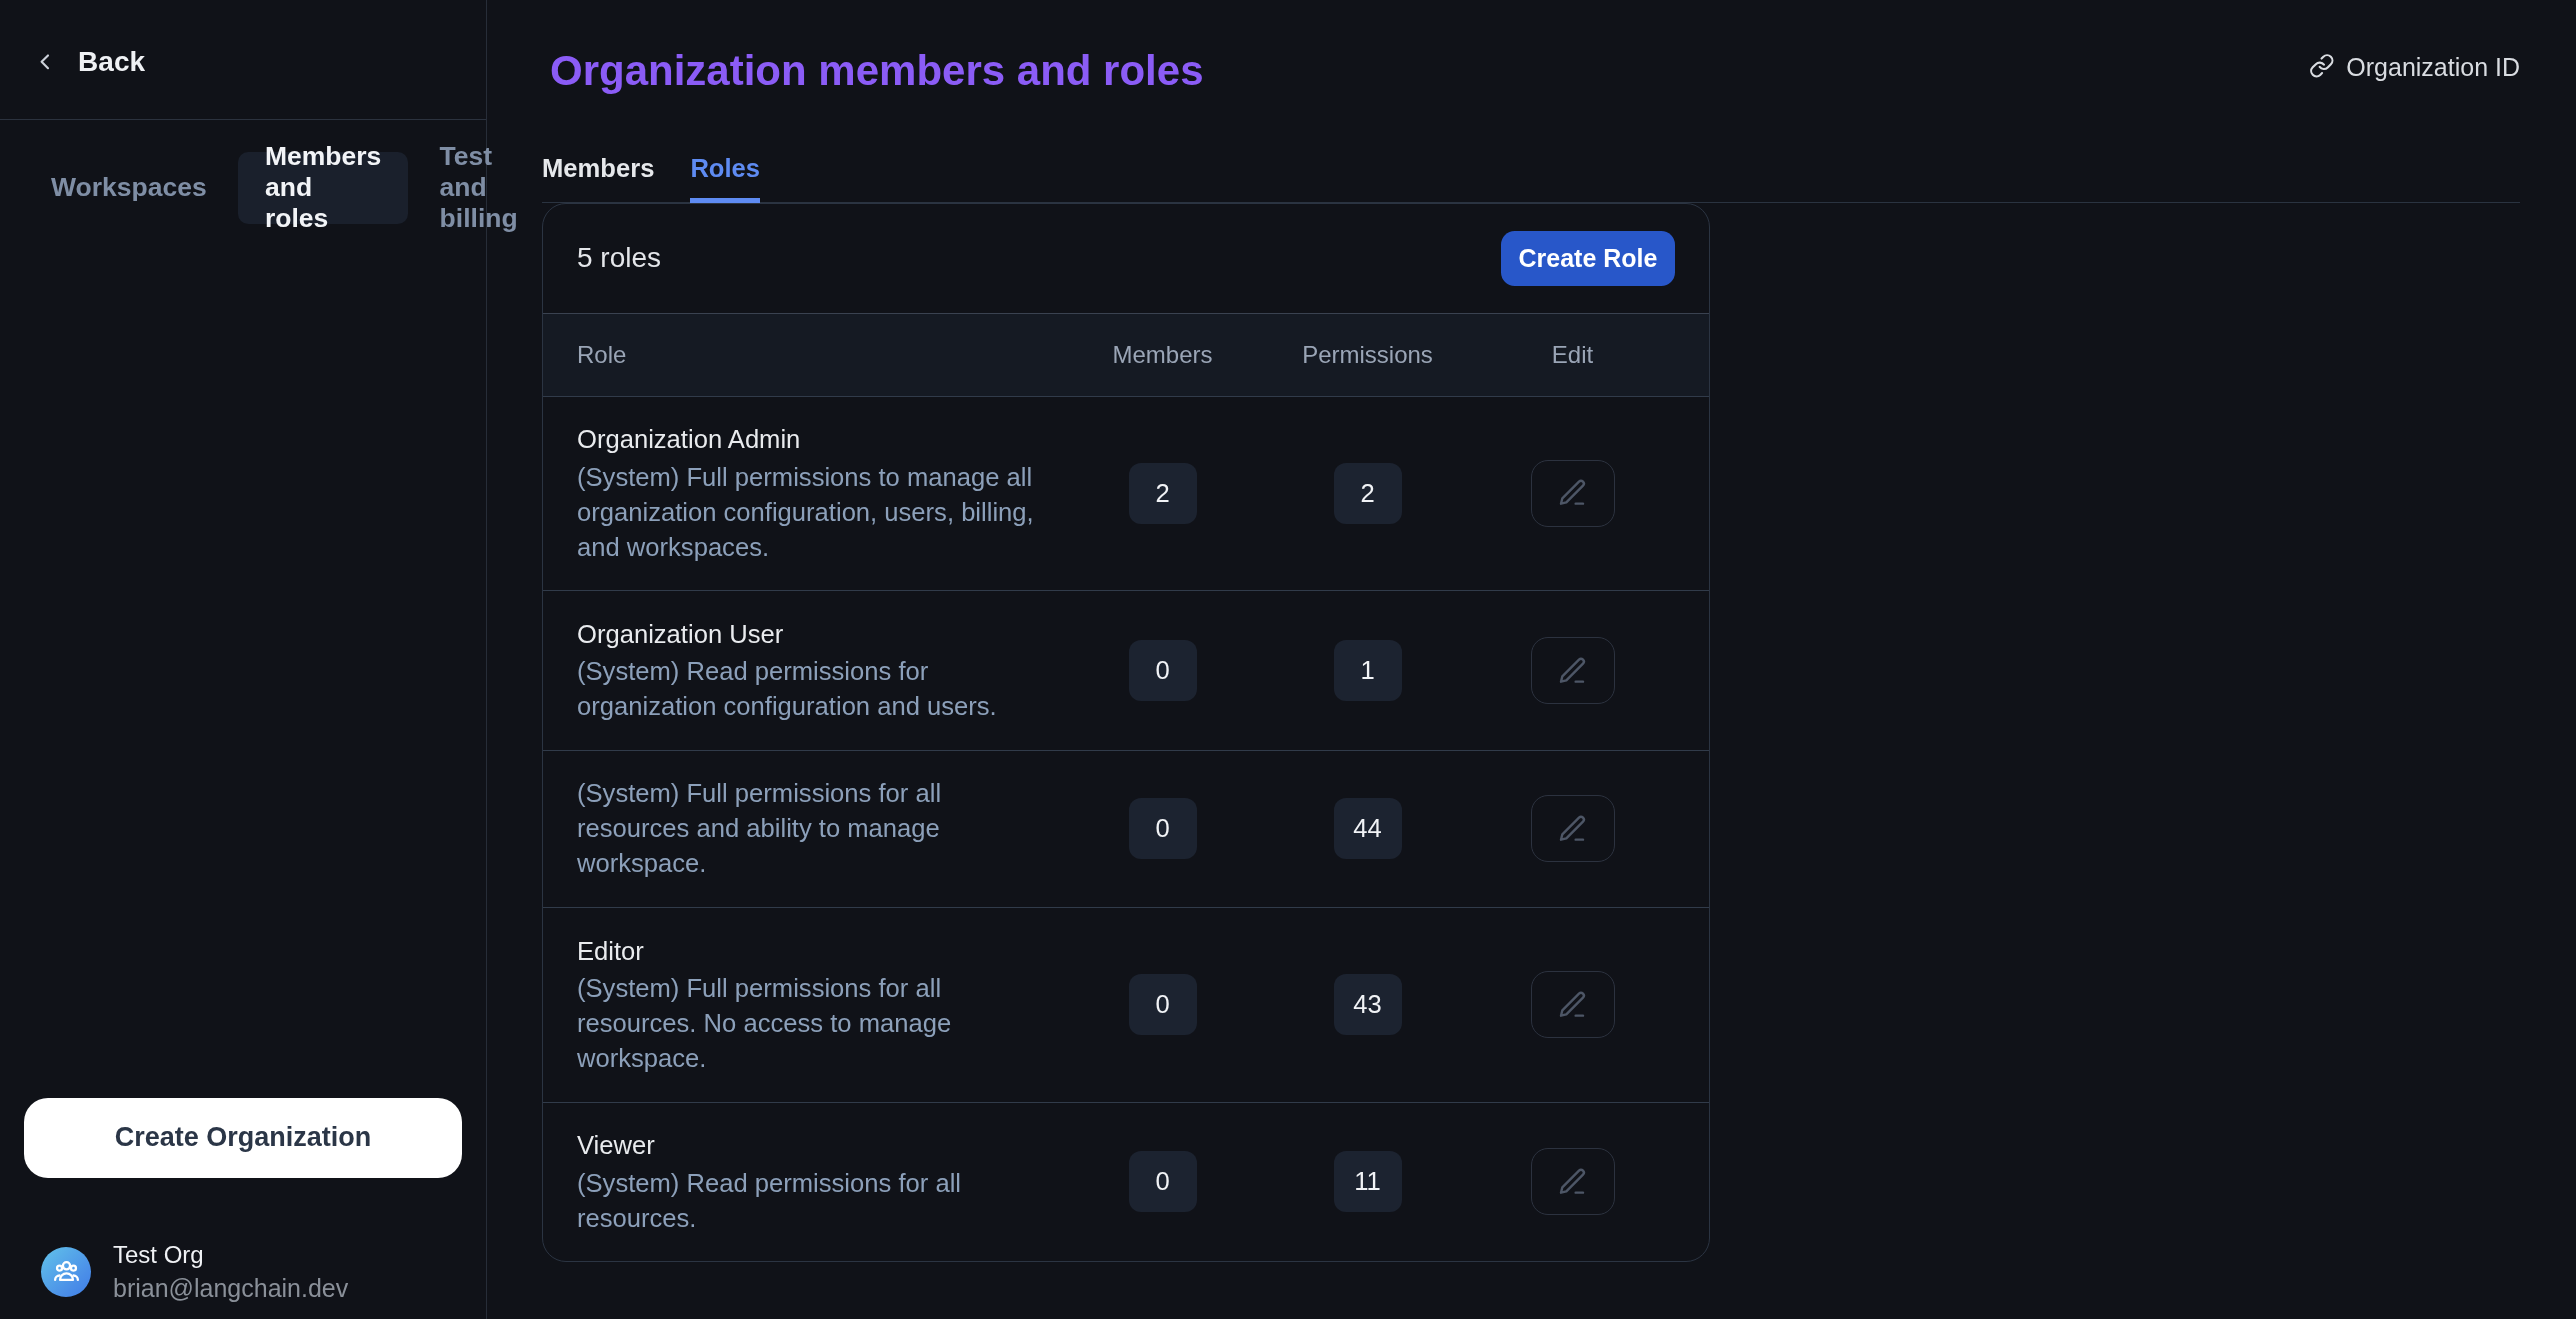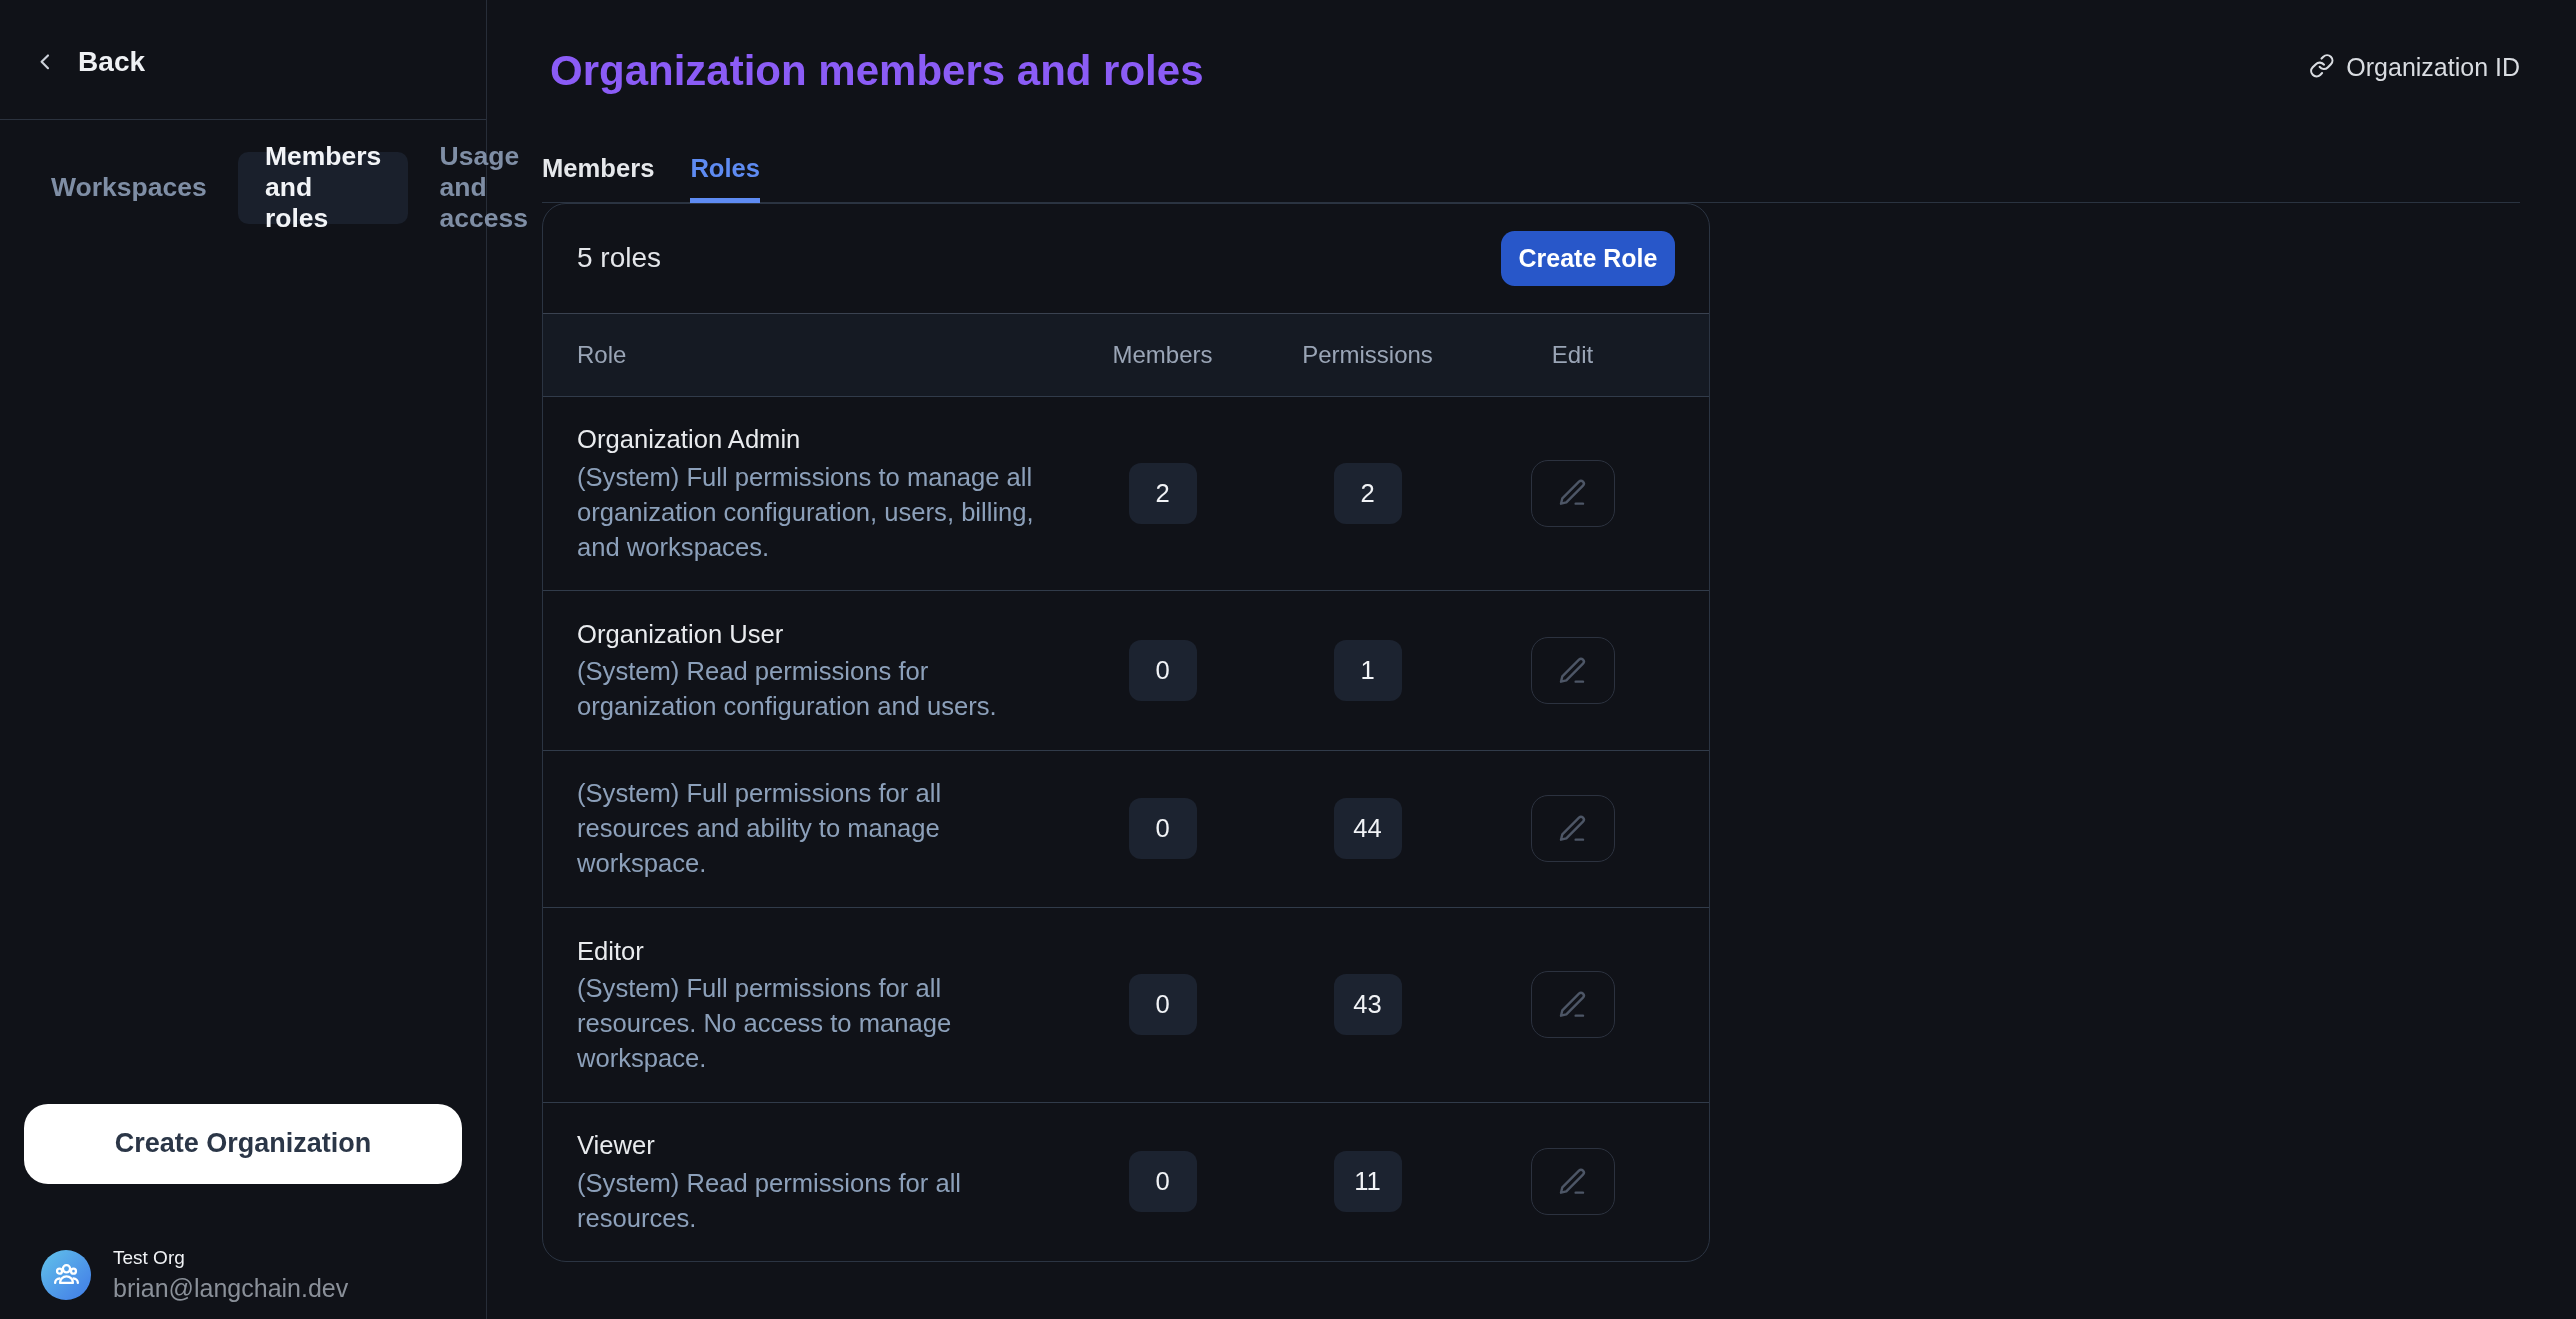--- a/index.html
+++ b/index.html
@@ -45,21 +45,21 @@
   }
   .org-row { display: flex; align-items: center; gap: 22px; padding-left: 17px; cursor: pointer; }
   .avatar {
     width: 50px; height: 50px; border-radius: 50%;
     background: linear-gradient(135deg, #62c3ea 0%, #4b8fe8 70%, #3e7de8 100%);
     display: flex; align-items: center; justify-content: center;
     flex-shrink: 0;
   }
   .avatar svg { width: 31px; height: 31px; stroke: #ffffff; fill: none; }
   .org-texts { display: flex; flex-direction: column; gap: 5.1px; }
-  .org-name { font-size: 19px; color: #f0f2f5; font-weight: 500; }
+  .org-name { font-size: 24px; color: #f0f2f5; font-weight: 500; }
   .org-email { font-size: 25px; color: #8a9099; }
 
   
   .main { flex: 1; padding: 39px 56px 0 55px; }
   .main-header { display: flex; justify-content: space-between; align-items: flex-start; }
   .page-title { margin: 8px; font-size: 42px; font-weight: 600; color: #8b5cf6; }
   .org-id {
     display: flex; align-items: flex-start; gap: 12px;
     color: #d9dce1; font-size: 25px; margin-top: 13.7px; cursor: pointer;
   }
@@ -137,21 +137,21 @@
     <div class="sidebar-divider"></div>
 
     <nav class="nav">
       <div class="nav-item">
         <span>Workspaces</span>
       </div>
       <div class="nav-item active">
         <span>Members and roles</span>
       </div>
       <div class="nav-item">
-        <span>Usage and access</span>
+        <span>Test and billing</span>
       </div>
     </nav>
 
     <div class="sidebar-bottom">
       <button class="create-org">Create Organization</button>
       <div class="org-row">
         <div class="avatar">
           <svg viewBox="0 0 24 24" stroke-width="1.8" stroke-linecap="round" stroke-linejoin="round">
             <circle cx="12" cy="7.6" r="2.8"></circle>
             <circle cx="6.6" cy="9.4" r="1.9"></circle>

